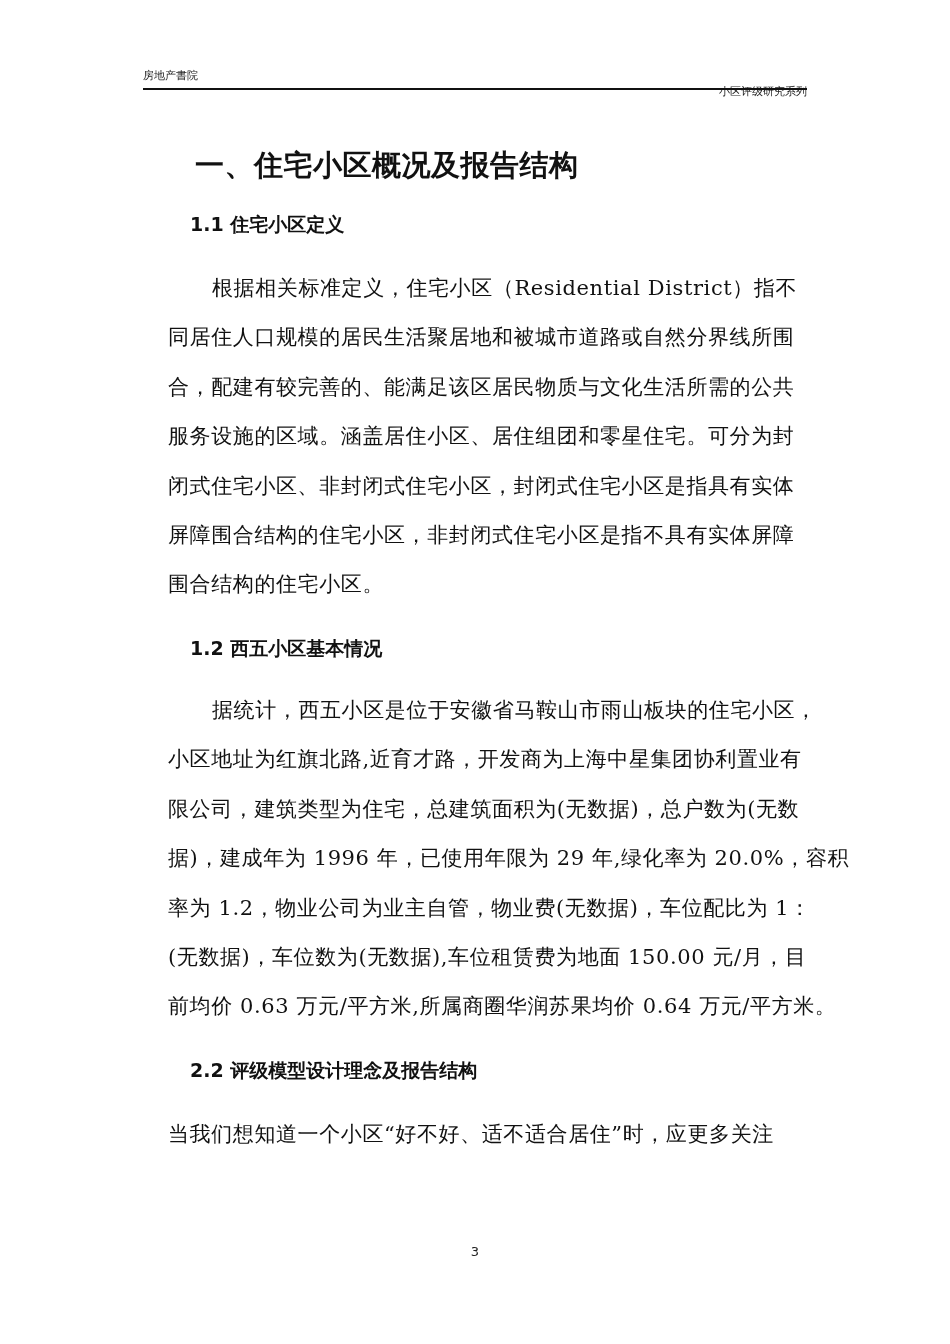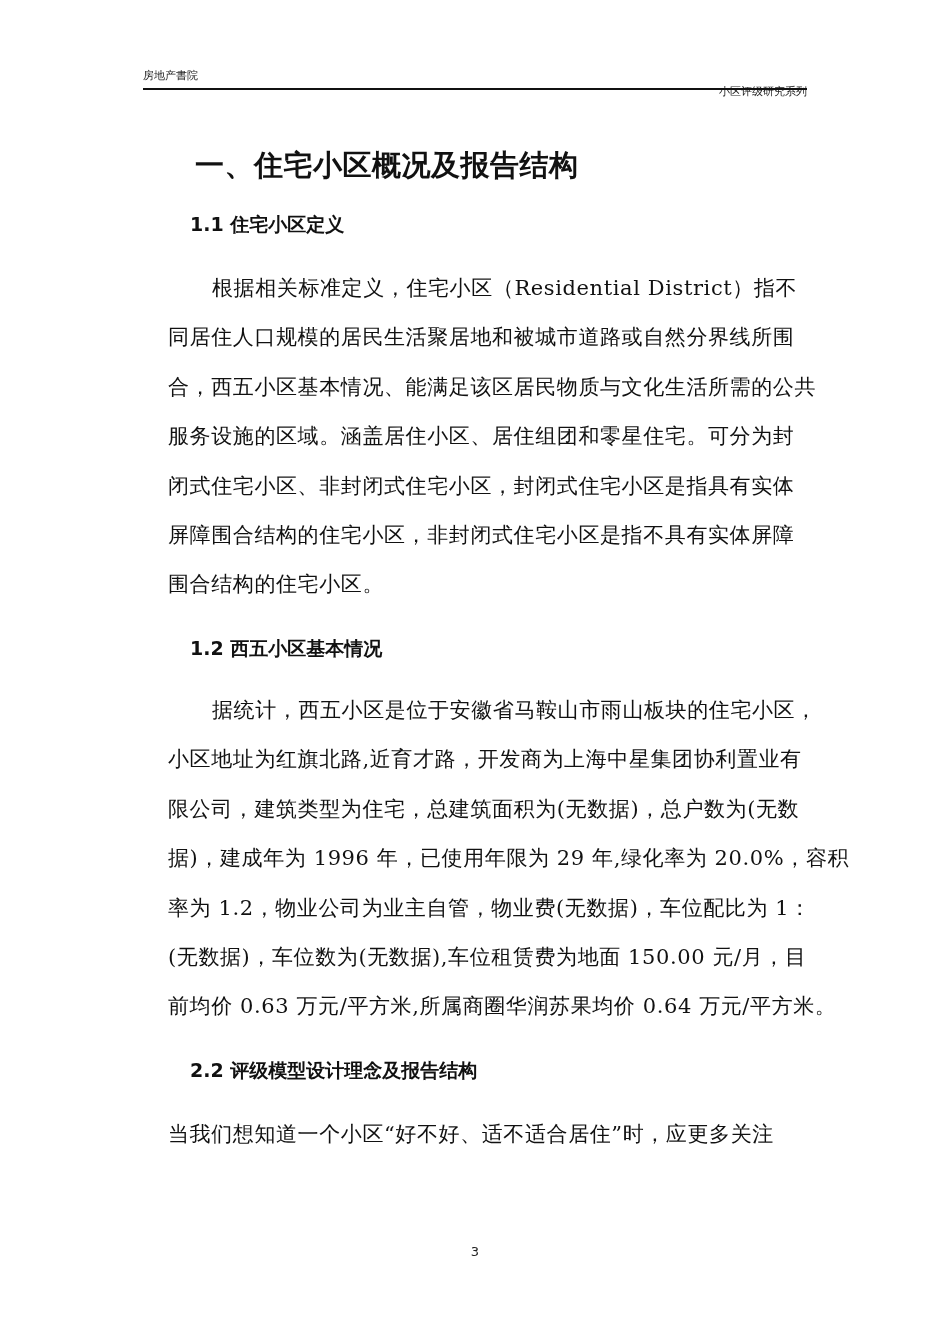--- a/index.html
+++ b/index.html
@@ -86,21 +86,21 @@
   <span class="right">小区评级研究系列</span>
 </div>
 <div class="header-rule"></div>
 
 <div class="h1">一、住宅小区概况及报告结构</div>
 
 <div class="h2" style="top:212px;">1.1 住宅小区定义</div>
 <div class="para" style="top:264px;">
   <span class="line indent">根据相关标准定义，住宅小区（Residential District）指不</span>
   <span class="line">同居住人口规模的居民生活聚居地和被城市道路或自然分界线所围</span>
-  <span class="line">合，西五小区基本情况、能满足该区居民物质与文化生活所需的公共</span>
+  <span class="line">合，配建有较完善的、能满足该区居民物质与文化生活所需的公共</span>
   <span class="line">服务设施的区域。涵盖居住小区、居住组团和零星住宅。可分为封</span>
   <span class="line">闭式住宅小区、非封闭式住宅小区，封闭式住宅小区是指具有实体</span>
   <span class="line">屏障围合结构的住宅小区，非封闭式住宅小区是指不具有实体屏障</span>
   <span class="line">围合结构的住宅小区。</span>
 </div>
 
 <div class="h2" style="top:636px;">1.2 西五小区基本情况</div>
 <div class="para" style="top:686px;">
   <span class="line indent">据统计，西五小区是位于安徽省马鞍山市雨山板块的住宅小区，</span>
   <span class="line">小区地址为红旗北路,近育才路，开发商为上海中星集团协利置业有</span>

